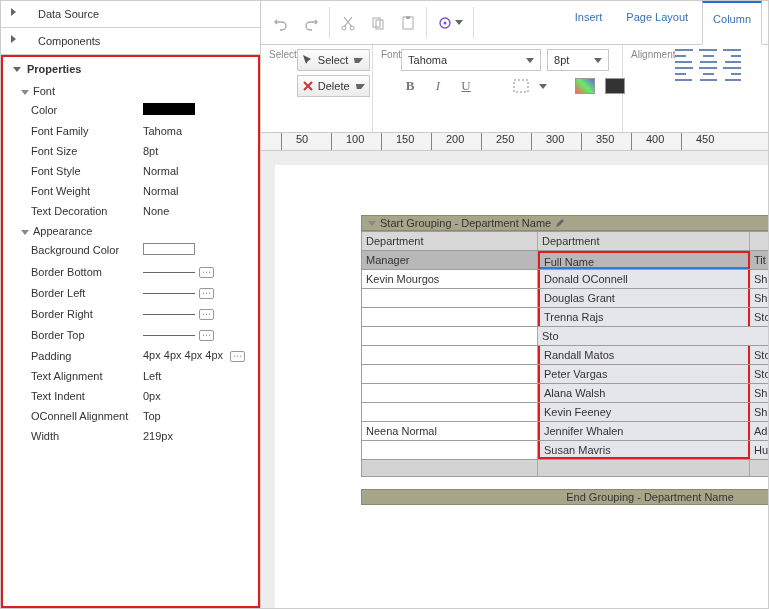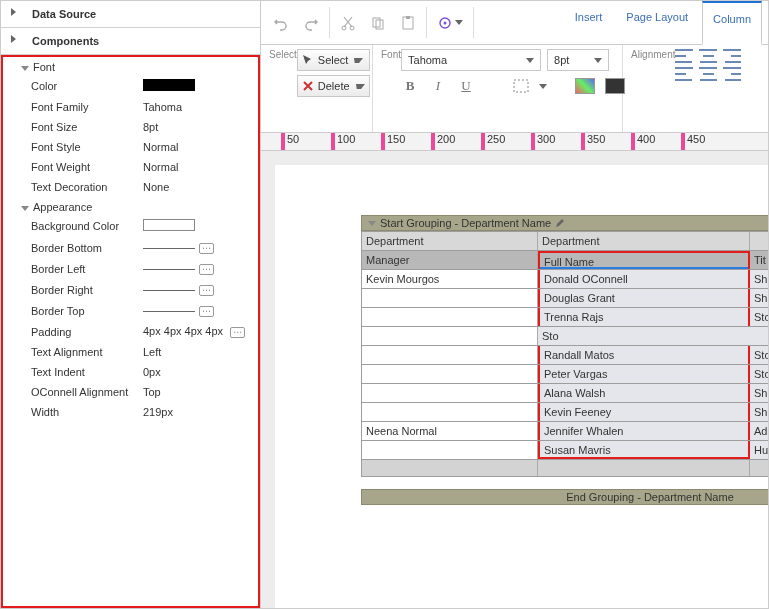--- a/index.html
+++ b/index.html
@@ -1,20 +1,20 @@
 <!DOCTYPE html>
 <html><head>
 <meta charset="utf-8">
 <style>
 *{box-sizing:border-box;margin:0;padding:0;font-family:Tahoma,Arial,sans-serif;font-size:11px;color:#333}
 body{background:#fff;overflow:hidden}
 .app{display:flex;width:769px;height:609px;border:1px solid #ccc}
 .left{width:260px;border-right:1px solid #ccc;background:#fff;display:flex;flex-direction:column}
 .right{flex:1;display:flex;flex-direction:column;min-width:0}
-.panel-h{padding:7px 10px;border-bottom:1px solid #d0d0d0;font-weight:bold;font-size:12px;display:flex;gap:16px;cursor:pointer}
+.panel-h{padding:7px 10px;border-bottom:1px solid #d0d0d0;font-weight:normal;font-size:12px;display:flex;gap:22px;cursor:pointer}
 .tri{width:0;height:0;border-left:5px solid #666;border-top:4px solid transparent;border-bottom:4px solid transparent;display:inline-block}
 .tri.down{border-left:4px solid transparent;border-right:4px solid transparent;border-top:5px solid #666;border-bottom:none}
 .tri.sm{border-left:4px solid transparent;border-right:4px solid transparent;border-top:5px solid #888;border-bottom:none}
 .redbox{border:2px solid #e31b1b;flex:1;overflow:auto}
 .section{padding:6px 10px;font-weight:bold;font-size:12px;display:flex;align-items:center;gap:6px}
 .group{padding:4px 10px 2px 18px;color:#555;font-style:normal}
 .group .tri.sm{margin-right:4px}
 .prow{display:flex;padding:4px 10px 4px 28px;gap:4px;align-items:center}
 .prow .lab{width:108px;color:#333}
 .prow .val{flex:1;color:#333}
@@ -46,21 +46,21 @@
 .fbtn.u{text-decoration:underline}
 .alnrow{display:flex;gap:6px}
 .aicon{width:18px;height:14px;display:flex;flex-direction:column;justify-content:space-between;cursor:pointer}
 .aicon span{height:2px;background:#6b89b5}
 .aicon .l1{width:100%}.aicon .l2{width:60%}.aicon .l3{width:90%}
 .aicon.cen .l2{align-self:center}.aicon.cen .l3{align-self:center}
 .aicon.rt .l2{align-self:flex-end}.aicon.rt .l3{align-self:flex-end}
 .colpick{width:20px;height:16px;border:1px solid #999;background:linear-gradient(45deg,#e66,#6e6,#66e);cursor:pointer}
 
 .ruler{height:18px;background:#f3f3f3;border-bottom:1px solid #ccc;position:relative;overflow:hidden;font-size:9px;color:#666}
-.ruler .tick{position:absolute;top:0;height:100%;border-left:4px solid #ec4899;padding-left:2px}
+.ruler .tick{position:absolute;top:0;height:100%;border-left:1px solid #ec4899;padding-left:14px}
 
 .canvas{flex:1;background:#ededed;overflow:auto;position:relative}
 .page{background:#fff;margin:14px 0 0 14px;padding:10px 16px 16px 16px;min-height:560px;width:680px;position:relative}
 .groupbar{background:#a8a68a;height:16px;border:1px solid #8b896f;display:flex;align-items:center;padding:0 6px;gap:4px;color:#3d3c2f;font-size:10px}
 .groupbar .pen{width:10px;height:10px}
 .grid{border:1px solid #9d9d9d}
 .ghead{display:flex;background:#d8d8d8}
 .ghead .cell{font-weight:normal}
 .cell{padding:2px 4px;border-right:1px solid #a9a9a9;height:18px;line-height:14px;overflow:hidden;white-space:nowrap}
 .cell.c1{width:176px}
@@ -85,20 +85,24 @@
   <div class="left">
     <div class="panel-h">
         <span class="tri"></span>
         <span>Data Source</span>
       </div>
     <div class="panel-h">
         <span class="tri"></span>
         <span>Components</span>
       </div>
     <div class="redbox">
+      <div class="section">
+          <span class="tri down"></span>
+          <span>Properties</span>
+        </div>
 
       <div class="group"><span class="tri sm"></span><span>Font</span></div>
       <div class="prow">
           <span class="lab">Color</span>
           <span class="val"><span class="swatch"></span></span>
         </div>
       <div class="prow">
           <span class="lab">Font Family</span>
           <span class="val">Tahoma</span>
         </div>

